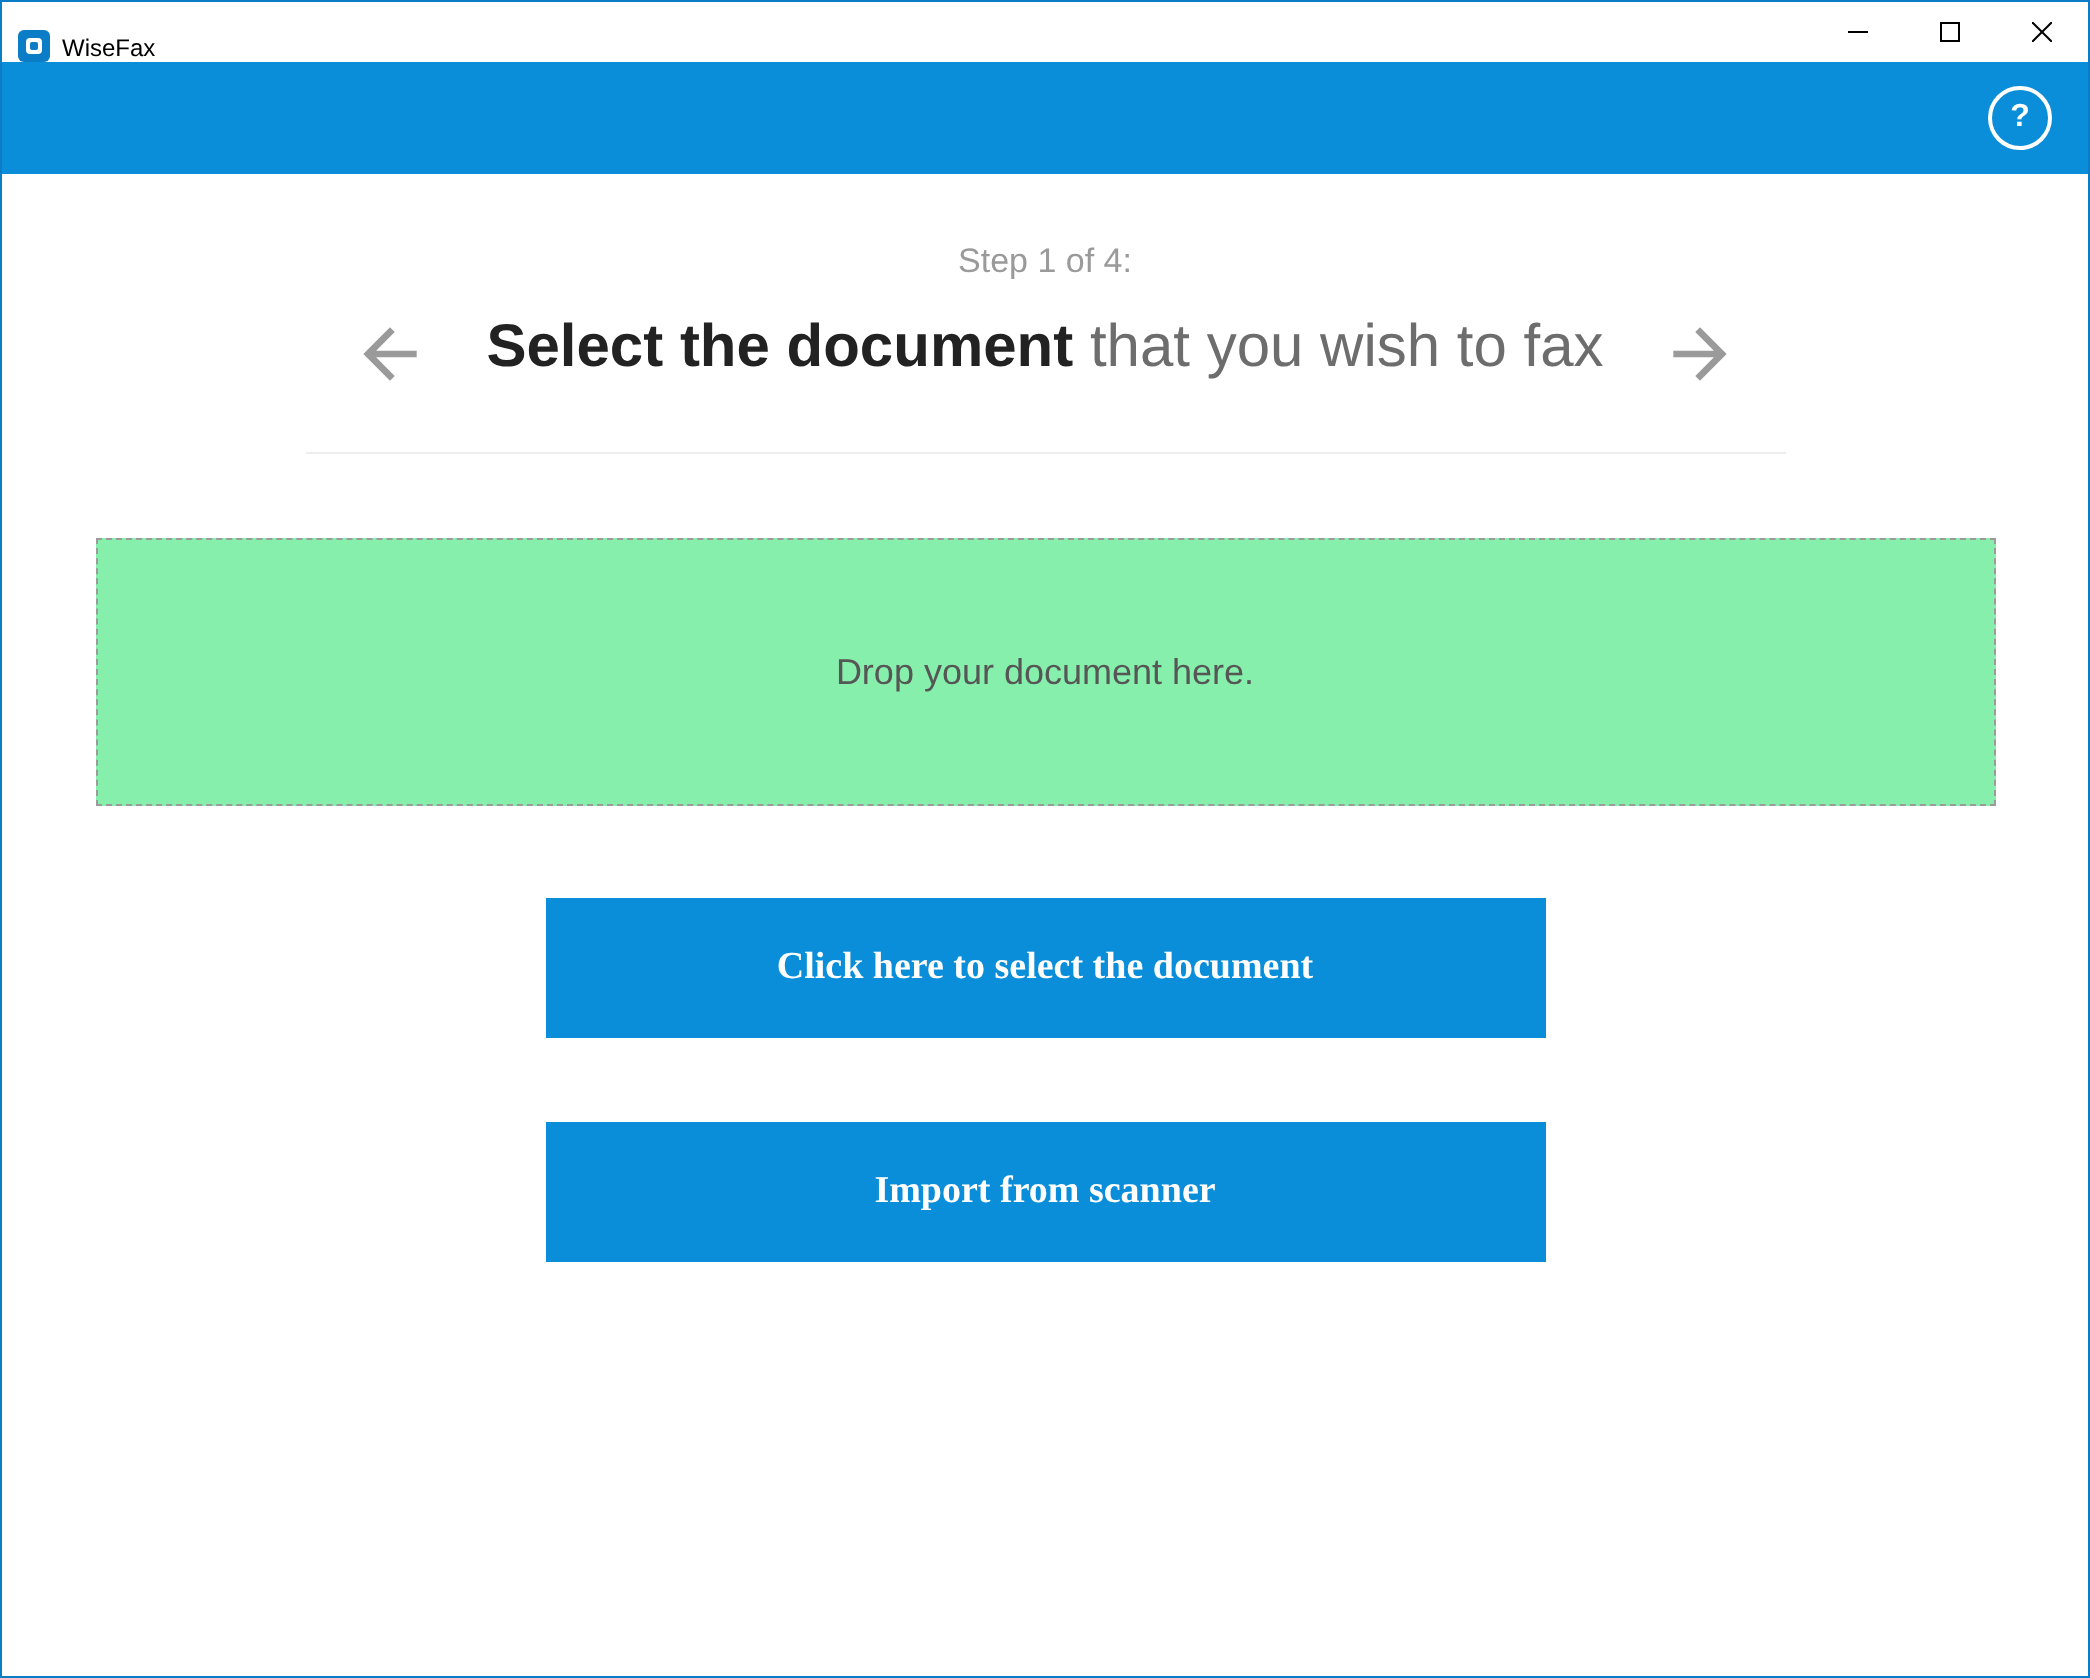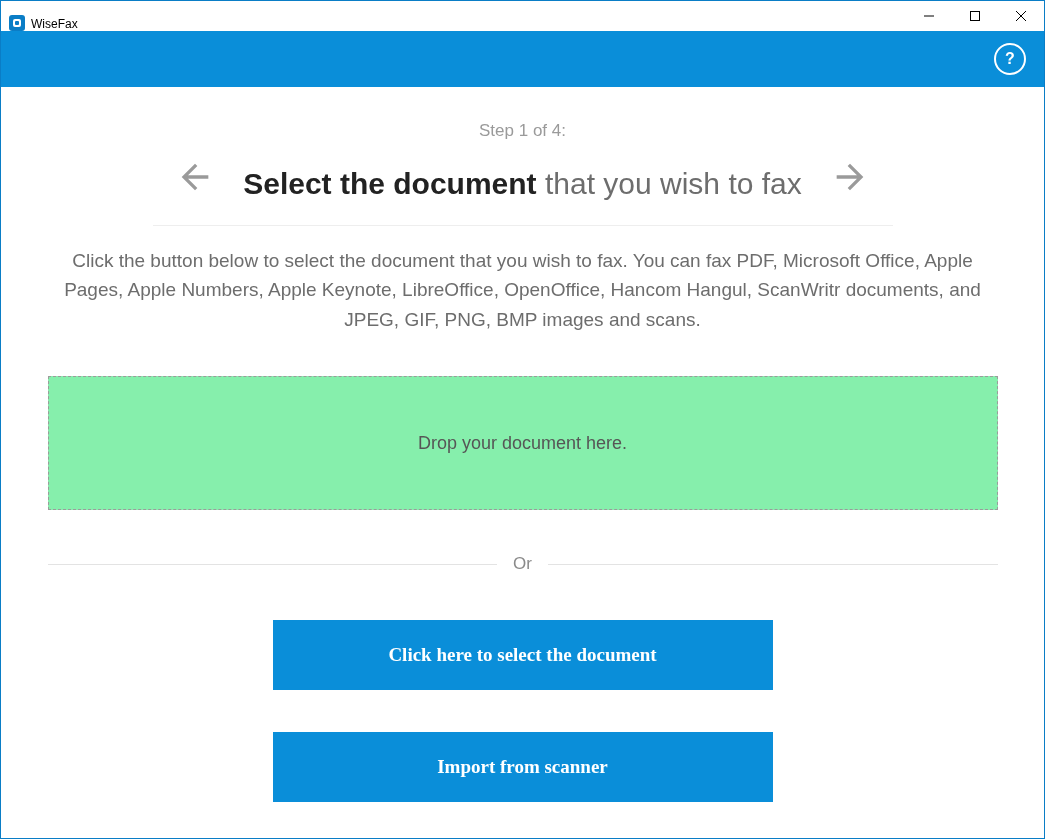--- a/index.html
+++ b/index.html
@@ -78,21 +78,21 @@
     text-align: center;
     color: #444;
   }
   .step-label {
     color: #9a9a9a;
     font-size: 17px;
     margin-bottom: 16px;
   }
   .step-row {
     display: flex;
-    align-items: flex-end;
+    align-items: flex-start;
     justify-content: center;
     gap: 28px;
   }
   .arrow {
     color: #9a9a9a;
   }
   .step-title {
     font-size: 30px;
     color: #6d6d6d;
     font-weight: 400;
@@ -206,29 +206,23 @@
       </span>
       <span class="arrow">
         <svg width="40" height="40" viewBox="0 0 24 24" fill="#9a9a9a">
             <path d="M4 11h12.17l-5.59-5.59L12 4l8 8-8 8-1.41-1.41L16.17 13H4z"></path>
           </svg>
       </span>
     </div>
 
     <hr class="thin-sep">
 
-    <div class="explain">Click the button below to select the document that you wish to fax. You can fax PDF, Microsoft Office, Apple Pages, Apple Numbers, Apple Keynote, LibreOffice, OpenOffice, Hancom Hangul, ScanWritr documents, and JPEG, GIF, PNG, BMP images and scans.</div>
 
     <div class="dropzone">
       <span>Drop your document here.</span>
     </div>
 
-    <div class="or-row">
-      <div class="line"></div>
-      <span>Or</span>
-      <div class="line"></div>
-    </div>
 
     <button class="big-btn">Click here to select the document</button>
     <button class="big-btn">Import from scanner</button>
 
   </div>
 </div>
 
 </body></html>

